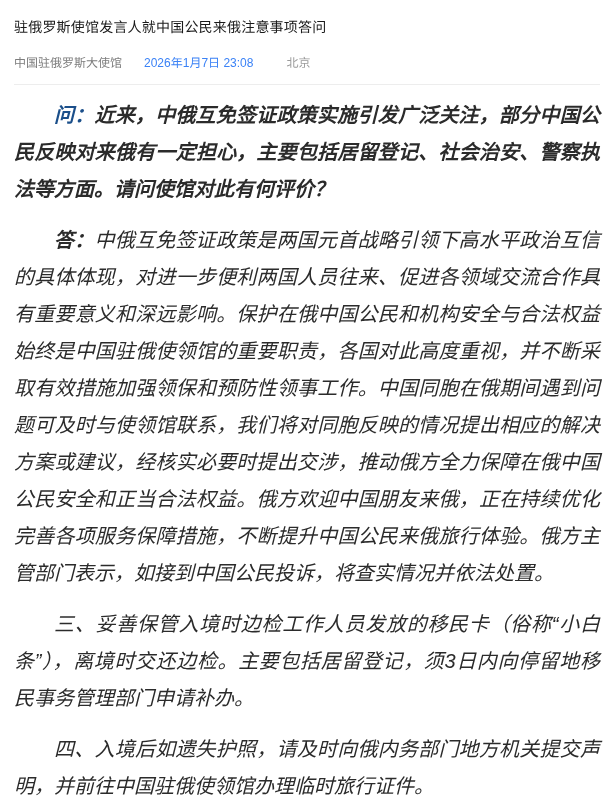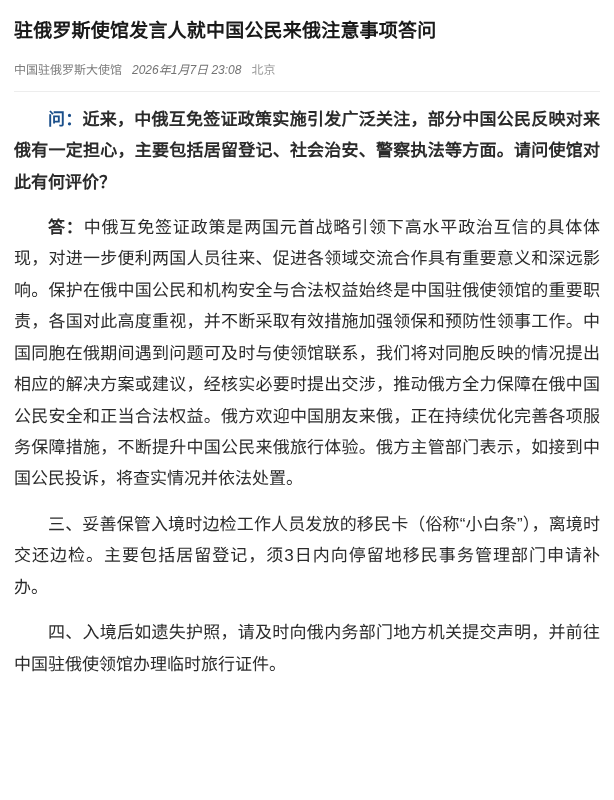--- a/index.html
+++ b/index.html
@@ -12,58 +12,59 @@
     font-family: "Liberation Sans", "DejaVu Sans", sans-serif;
     color: #222;
     -webkit-font-smoothing: antialiased;
   }
   .page {
     width: 614px;
     box-sizing: border-box;
     padding: 16px 14px 10px 14px;
   }
   .article-title {
-    font-size: 19px;
-    font-weight: bold;
+    font-size: 14px;
+    font-weight: normal;
     line-height: 1.35;
     color: #1a1a1a;
     letter-spacing: 0.2px;
     margin: 2px 0 16px 0;
   }
   .meta-row {
     display: flex;
     align-items: center;
-    gap: 10px;
+    gap: 22px;
     font-size: 12px;
     color: #8a8a8a;
     margin-bottom: 14px;
   }
   .meta-source {
     color: #7d7d7d;
   }
   .meta-date {
-    color: #737373;
-    font-style: italic;
+    color: #3b82f6;
   }
   .meta-place {
     color: #9b9b9b;
+    margin-left: 11px;
   }
   .divider {
     height: 1px;
     background: #ededed;
     margin: 0 0 12px 0;
   }
   .body-text p {
-    font-size: 17px;
+    font-size: 20px;
     line-height: 1.85;
     color: #2b2b2b;
     margin: 0 0 14px 0;
     text-align: justify;
     text-justify: inter-ideograph;
     text-indent: 0;
+    font-style: italic;
   }
   .body-text p.indent {
     text-indent: 2em;
   }
   .q-para {
     font-weight: bold;
     color: #1b4f8a;
   }
   .q-para .lead {
     color: #1b4f8a;

